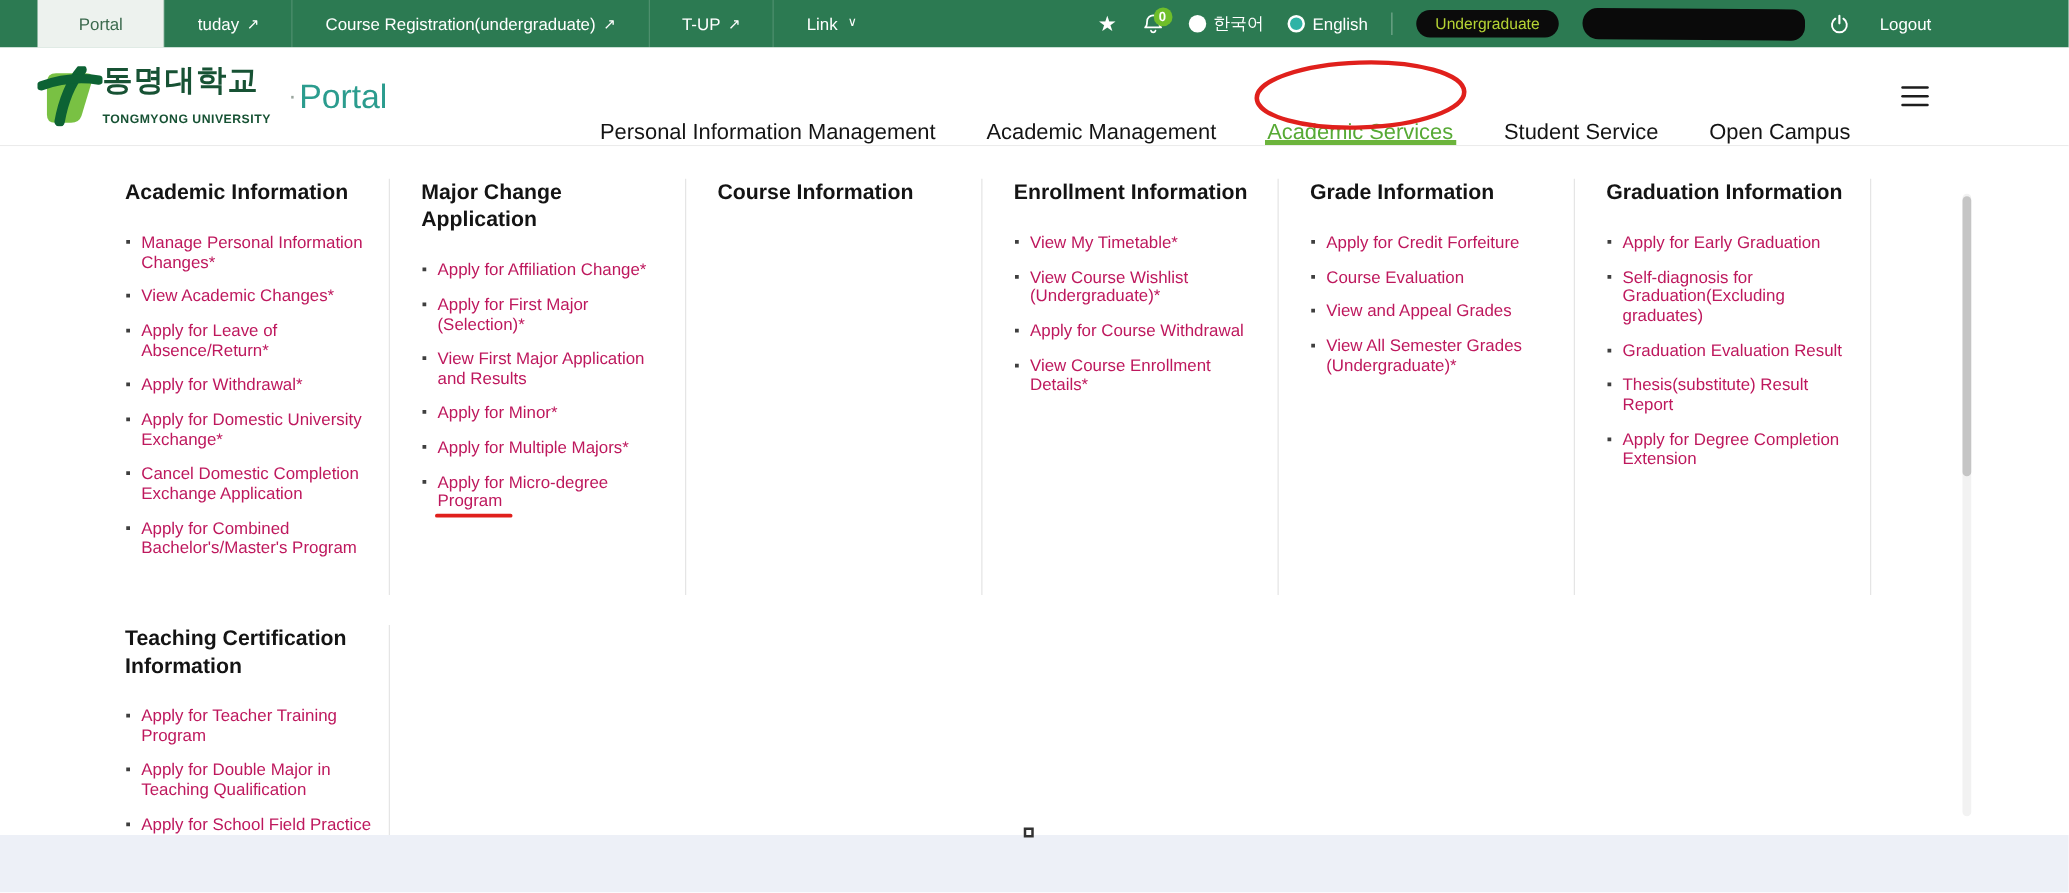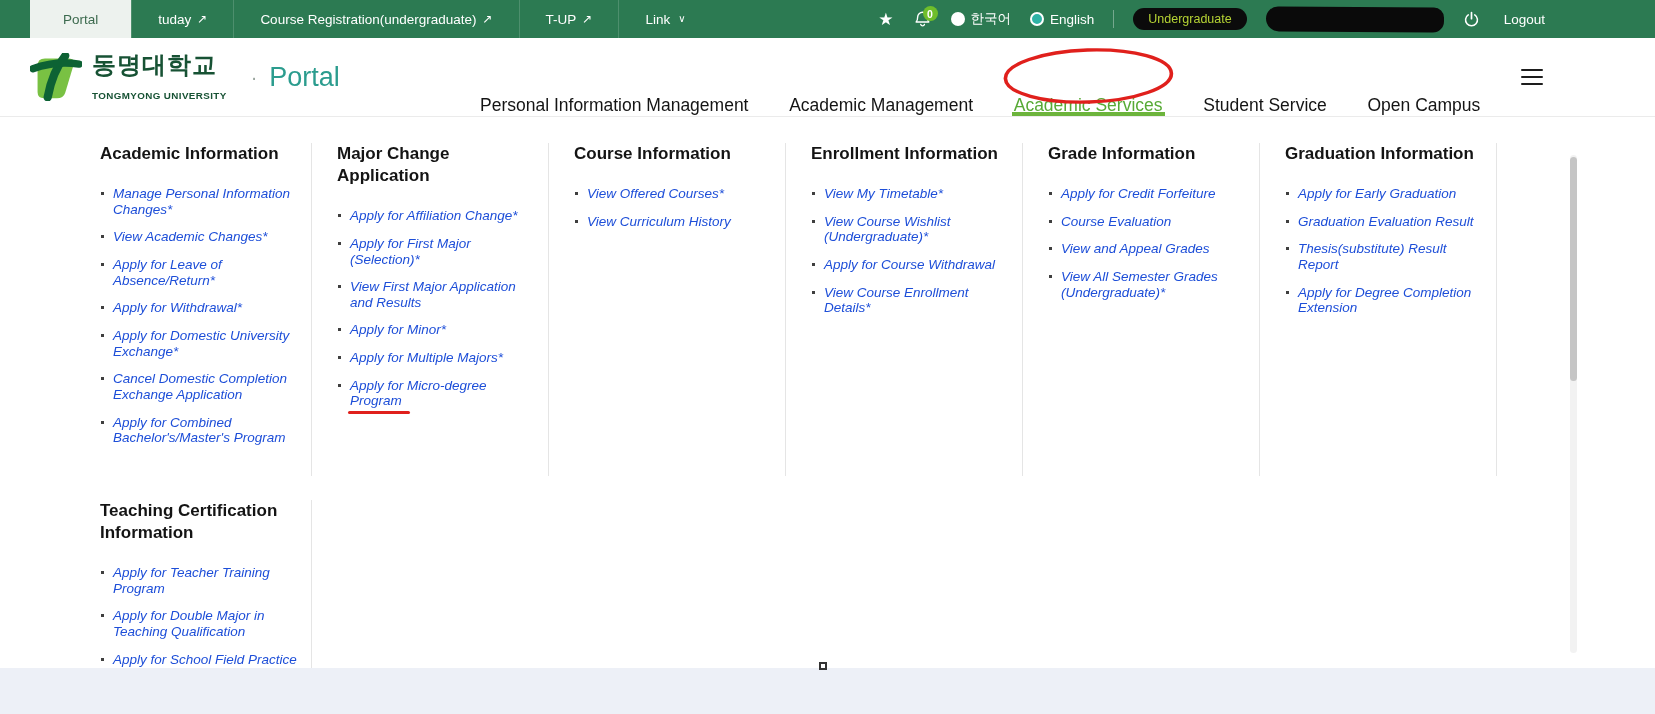--- a/index.html
+++ b/index.html
@@ -36,42 +36,42 @@
   .radio{width:14px;height:14px;border-radius:50%;display:inline-block;}
   .radio-white{background:#fff;}
   .radio-teal{background:#2fb3a6;border:2.5px solid #fff;}
   .tb-divider{width:1px;height:18px;background:rgba(255,255,255,0.35);}
   .role-pill{background:#0b0b0b;color:var(--pill-text);font-size:12.5px;padding:4px 15px;border-radius:999px;white-space:nowrap;}
   .redaction{width:178px;height:25px;background:#0a0a0a;border-radius:13px 11px 12px 14px;transform:rotate(0.4deg);}
   .logout{display:flex;align-items:center;gap:24px;cursor:pointer;white-space:nowrap;}
 
   
   .header{position:absolute;left:0;top:38px;width:1655px;height:79px;background:#fff;border-bottom:1px solid #ebebeb;}
-  .logo{position:absolute;left:30px;top:0;height:78px;display:flex;align-items:center;gap:10px;}
+  .logo{position:absolute;left:30px;top:0;height:78px;display:flex;align-items:center;}
   .logo-texts{display:flex;flex-direction:column;line-height:1.05;}
   .logo-kr{font-size:24px;font-weight:bold;color:var(--brand-green);letter-spacing:1px;}
   .logo-en{font-size:9.8px;font-weight:bold;color:var(--brand-green);letter-spacing:0.4px;margin-top:14px;}
   .logo-dot{color:#9aa59e;font-size:20px;margin:0 2px 0 14px;}
   .logo-portal{font-size:27px;color:var(--portal-teal);}
   .main-nav{position:absolute;left:480px;right:110px;top:0;height:78px;display:flex;align-items:stretch;justify-content:space-between;}
   .nav-item{position:relative;display:flex;align-items:flex-end;font-size:17.5px;font-weight:500;color:#141414;cursor:pointer;white-space:nowrap;}
   .nav-item.active{color:var(--nav-active);}
   .nav-item.active::after{content:'';position:absolute;left:-2px;right:-2px;bottom:0;height:4px;background:var(--accent-green);}
   .circle-svg{position:absolute;left:-14px;top:6px;width:calc(100% + 28px);height:64px;pointer-events:none;}
   .burger{display:flex;flex-direction:column;justify-content:center;gap:4.5px;cursor:pointer;width:24px;}
   .burger span{display:block;width:22px;height:2.6px;background:#1d1d1d;border-radius:1px;}
 
   
   .menu-wrap{position:absolute;left:0;top:117px;width:1655px;height:551px;background:#fff;overflow:hidden;}
   .menu-grid{margin-left:75px;padding-top:26px;display:grid;grid-template-columns:repeat(6,237px);}
   .menu-grid2{margin-left:75px;margin-top:24px;display:grid;grid-template-columns:237px;}
   .menu-col{border-right:1px solid #e5e5e5;padding:0 14px 18px 25px;min-height:288px;}
   .menu-grid2 .menu-col{min-height:240px;}
   .menu-col h3{font-size:17px;font-weight:bold;color:#141414;line-height:1.3;margin-bottom:21px;max-width:195px;}
-  .menu-item{position:relative;list-style:none;padding-left:13px;margin-bottom:12px;font-size:13.5px;line-height:1.16;color:#1d4ed8;cursor:pointer;max-width:200px;font-style:italic;}
+  .menu-item{position:relative;list-style:none;padding-left:13px;margin-bottom:12px;font-size:13.5px;line-height:1.16;color:#be185d;cursor:pointer;max-width:200px;}
   .menu-item::before{content:'';position:absolute;left:1px;top:6px;width:3px;height:3px;background:#3f3f3f;}
   .mi-label{position:relative;}
   .menu-item.annotated .mi-label::after{content:'';position:absolute;left:-2px;right:-8px;bottom:-6px;height:3px;background:var(--red);border-radius:2px;}
 
   
   .page-bottom{position:absolute;left:0;top:668px;width:1655px;height:46px;background:var(--page-bg);}
   .scrollbar{position:absolute;left:1570px;top:155px;width:7px;height:498px;background:#f2f2f2;border-radius:4px;}
   .scroll-thumb{position:absolute;left:0;top:2px;width:7px;height:224px;background:#c5c5c5;border-radius:4px;}
   .mini-square{position:absolute;left:819px;top:662px;width:8px;height:8px;background:#fff;border:2px solid #333;z-index:6;}
 </style>
@@ -197,24 +197,20 @@
           <li class="menu-item"><span class="mi-label">Apply for Affiliation Change*</span></li>
           <li class="menu-item"><span class="mi-label">Apply for First Major (Selection)*</span></li>
           <li class="menu-item"><span class="mi-label">View First Major Application and Results</span></li>
           <li class="menu-item"><span class="mi-label">Apply for Minor*</span></li>
           <li class="menu-item"><span class="mi-label">Apply for Multiple Majors*</span></li>
           <li class="menu-item annotated"><span class="mi-label">Apply for Micro-degree Program</span></li>
         </ul>
       </div>
       <div class="menu-col">
         <h3>Course Information</h3>
-        <ul>
-          <li class="menu-item"><span class="mi-label">View Offered Courses*</span></li>
-          <li class="menu-item"><span class="mi-label">View Curriculum History</span></li>
-        </ul>
       </div>
       <div class="menu-col">
         <h3>Enrollment Information</h3>
         <ul>
           <li class="menu-item"><span class="mi-label">View My Timetable*</span></li>
           <li class="menu-item"><span class="mi-label">View Course Wishlist (Undergraduate)*</span></li>
           <li class="menu-item"><span class="mi-label">Apply for Course Withdrawal</span></li>
           <li class="menu-item"><span class="mi-label">View Course Enrollment Details*</span></li>
         </ul>
       </div>
@@ -224,20 +220,21 @@
           <li class="menu-item"><span class="mi-label">Apply for Credit Forfeiture</span></li>
           <li class="menu-item"><span class="mi-label">Course Evaluation</span></li>
           <li class="menu-item"><span class="mi-label">View and Appeal Grades</span></li>
           <li class="menu-item"><span class="mi-label">View All Semester Grades (Undergraduate)*</span></li>
         </ul>
       </div>
       <div class="menu-col">
         <h3>Graduation Information</h3>
         <ul>
           <li class="menu-item"><span class="mi-label">Apply for Early Graduation</span></li>
+          <li class="menu-item"><span class="mi-label">Self-diagnosis for Graduation(Excluding graduates)</span></li>
           <li class="menu-item"><span class="mi-label">Graduation Evaluation Result</span></li>
           <li class="menu-item"><span class="mi-label">Thesis(substitute) Result Report</span></li>
           <li class="menu-item"><span class="mi-label">Apply for Degree Completion Extension</span></li>
         </ul>
       </div>
     </div>
   <div class="menu-grid2" id="menu-row2">
       <div class="menu-col">
         <h3>Teaching Certification Information</h3>
         <ul>

